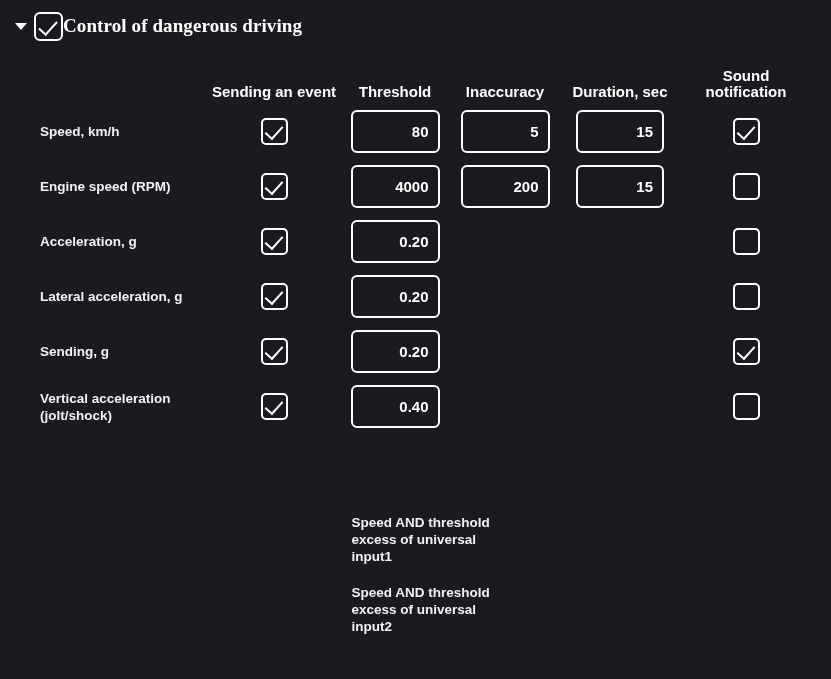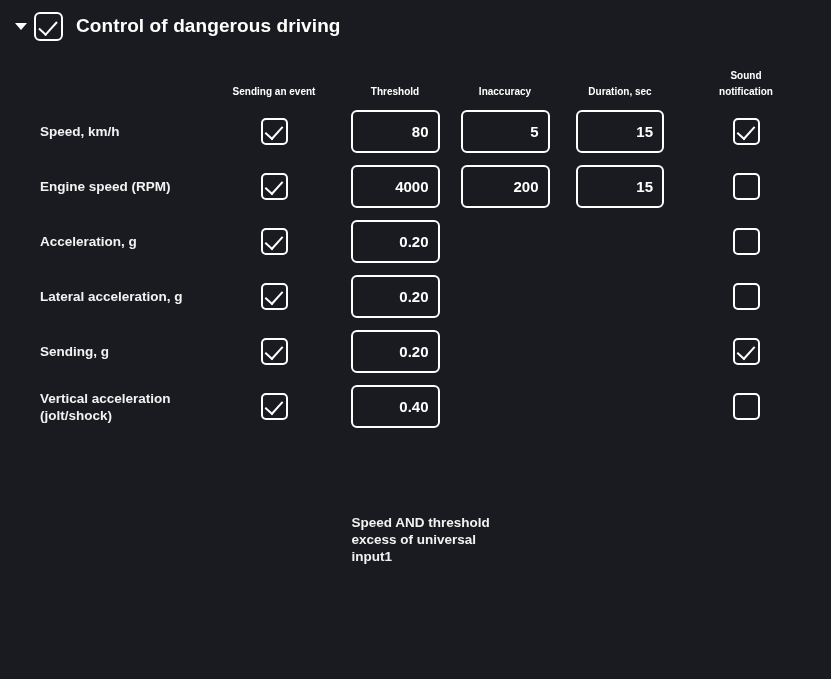--- a/index.html
+++ b/index.html
@@ -36,22 +36,22 @@
     width: 0;
     height: 0;
     border-left: 6px solid transparent;
     border-right: 6px solid transparent;
     border-top: 7px solid #ffffff;
   }
   .section-title {
     font-size: 19px;
     font-weight: bold;
     letter-spacing: 0.1px;
-    margin-left: 13px;
     white-space: nowrap;
+    font-family: Liberation Serif, serif;
   }
 
   
   .cb {
     width: 27px;
     height: 27px;
     border: 2px solid #ffffff;
     border-radius: 5px;
     box-sizing: border-box;
     position: relative;
@@ -132,21 +132,21 @@
     justify-content: center;
   }
 
   
   .head-row {
     height: 48px;
     align-items: flex-end;
     padding-bottom: 4px;
   }
   .head-row .hcell {
-    font-size: 10px;
+    font-size: 15px;
     font-weight: bold;
     text-align: center;
     line-height: 16px;
     color: #ffffff;
   }
   .head-row .c-label { padding-left: 0; }
 
   
   .inp {
     width: 89px;
@@ -331,14 +331,32 @@
         <div class="inp-blank"></div>
       </div>
     <div class="c-dur">
         <div class="inp-blank wide"></div>
       </div>
     <div class="c-sound">
         <div class="cb"></div>
       </div>
   </div>
 
+  <div class="row row-bottom">
+    <div class="c-label">Speed AND threshold excess of universal input2</div>
+    <div class="c-send">
+        <div class="cb"></div>
+      </div>
+    <div class="c-thr">
+        <input class="inp" value="54" style="">
+      </div>
+    <div class="c-inacc">
+        <div class="inp-blank"></div>
+      </div>
+    <div class="c-dur">
+        <div class="inp-blank wide"></div>
+      </div>
+    <div class="c-sound">
+        <div class="cb"></div>
+      </div>
+  </div>
 
 </div>
 
 </body></html>

